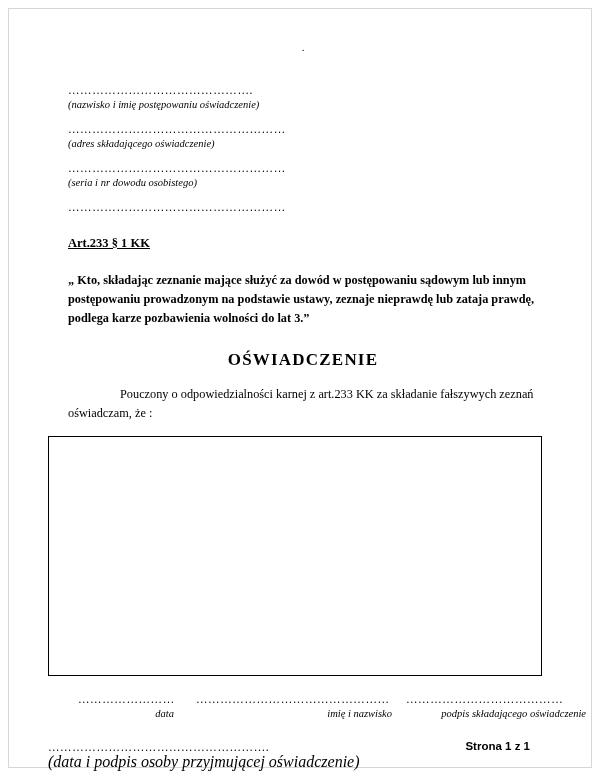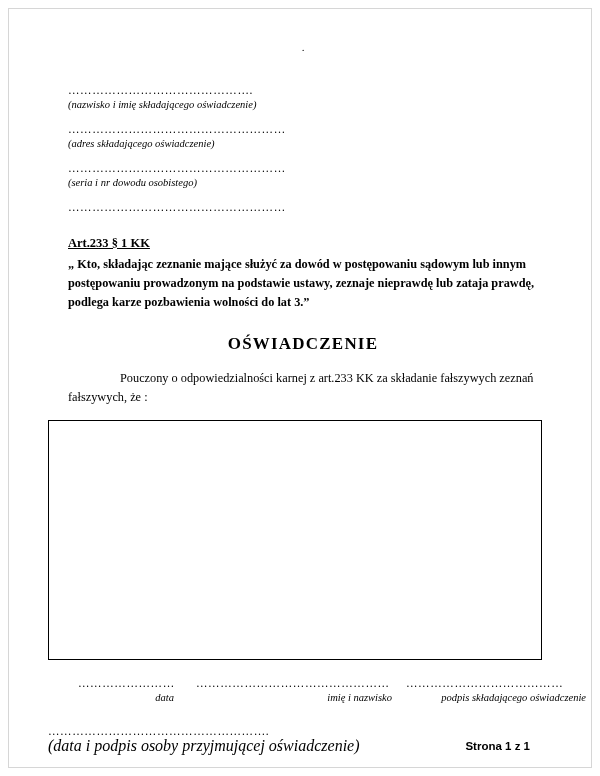--- a/index.html
+++ b/index.html
@@ -57,21 +57,21 @@
     font-style: italic;
     color: #000;
     line-height: 14px;
     margin-top: 1px;
   }
   .art-head {
     font-size: 12.5px;
     font-weight: bold;
     text-decoration: underline;
     margin-top: 22px;
-    margin-bottom: 4px;
+    margin-bottom: 20px;
   }
   .art-body {
     font-size: 12.3px;
     font-weight: bold;
     line-height: 19px;
     text-align: left;
   }
   .title {
     text-align: center;
     font-size: 17px;
@@ -152,21 +152,21 @@
 
 <div class="page">
   <div class="page-border"></div>
 
   <div class="content">
 
     <div class="topdot">.</div>
 
     <div class="fieldblock">
       <div class="dots">……………………………………….</div>
-      <div class="caption">(nazwisko i imię składającego oświadczenie)</div>
+      <div class="caption">(nazwisko i imię postępowaniu oświadczenie)</div>
     </div>
 
     <div class="fieldblock">
       <div class="dots">………………………………………………</div>
       <div class="caption">(adres składającego oświadczenie)</div>
     </div>
 
     <div class="fieldblock">
       <div class="dots">………………………………………………</div>
       <div class="caption">(seria i nr dowodu osobistego)</div>
@@ -175,21 +175,21 @@
     <div class="fieldblock">
       <div class="dots">………………………………………………</div>
     </div>
 
     <div class="art-head">Art.233 § 1 KK</div>
     <div class="art-body">„ Kto, składając zeznanie mające służyć za dowód w postępowaniu sądowym lub innym postępowaniu prowadzonym na podstawie ustawy, zeznaje nieprawdę lub zataja prawdę, podlega karze pozbawienia wolności do lat 3.”</div>
 
     <div class="title">OŚWIADCZENIE</div>
 
     <div class="para">Pouczony o odpowiedzialności karnej z art.233 KK za składanie fałszywych zeznań</div>
-    <div class="para2">fałszywych, że :</div>
+    <div class="para2">oświadczam, że :</div>
 
     <div class="bigbox"></div>
 
     <div class="sig-row">
       <div class="sig sig-data">
         <div class="dots">…………………….</div>
         <div class="caption">data</div>
       </div>
       <div class="sig sig-name">
         <div class="dots">…………………………………………</div>

